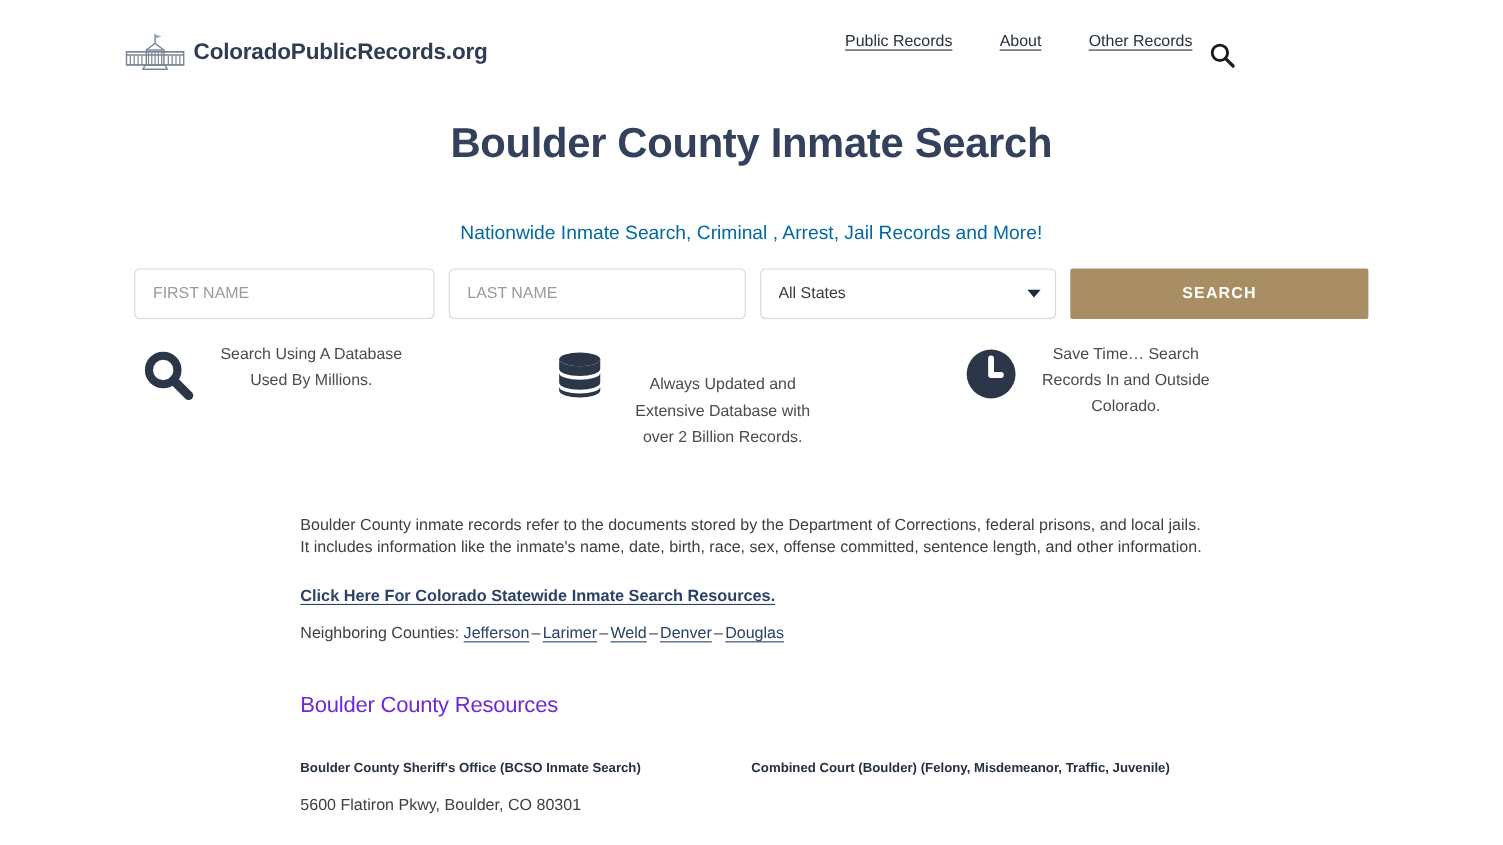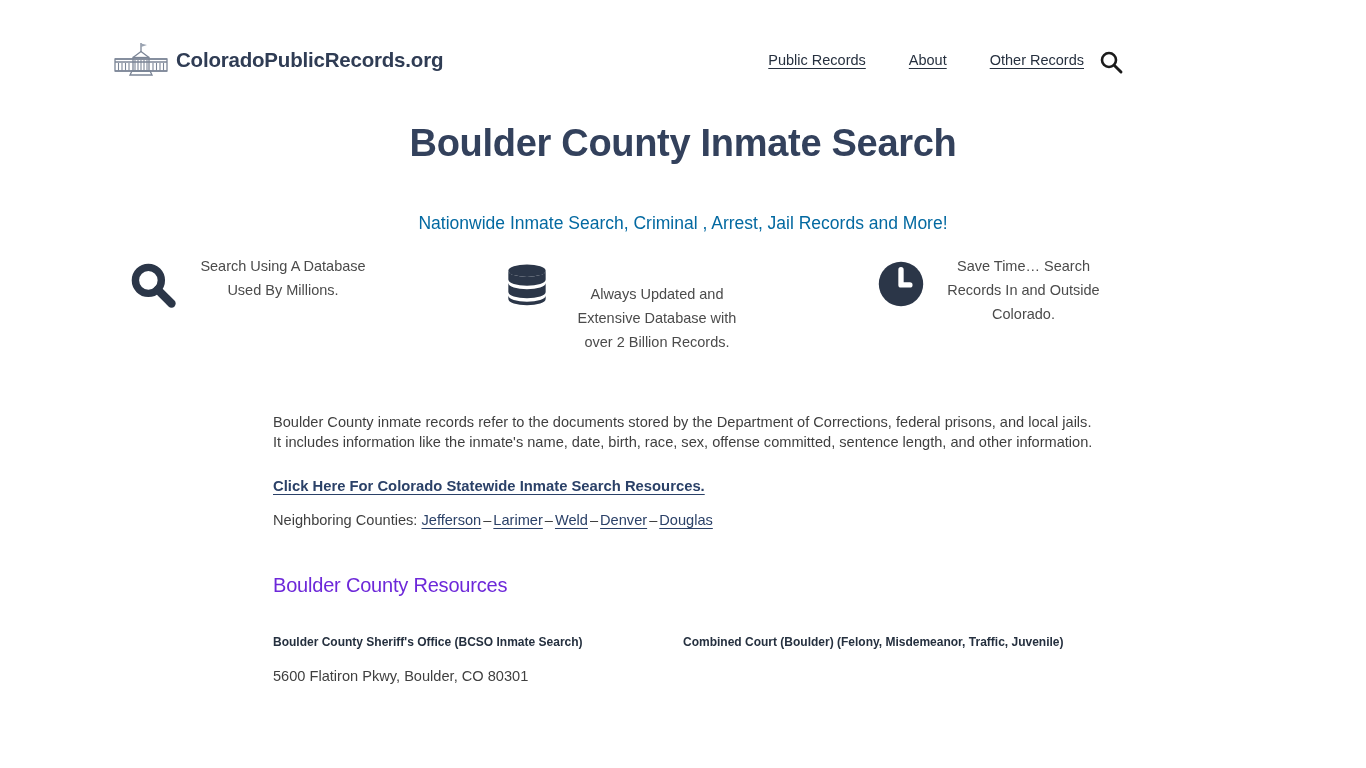--- a/index.html
+++ b/index.html
@@ -12,21 +12,20 @@
     background: #ffffff;
     font-family: "Liberation Sans", sans-serif;
     -webkit-font-smoothing: antialiased;
   }
 
   
   .site-header {
     position: relative;
     height: 98px;
     width: 1236px;
-    margin-top: 12px;
   }
   .brand {
     position: absolute;
     left: 112px;
     top: 30px;
     display: flex;
     align-items: center;
     gap: 6px;
     text-decoration: none;
   }
@@ -34,21 +33,21 @@
   .brand-text {
     font-size: 20.5px;
     font-weight: 700;
     color: #2f3c54;
     letter-spacing: -0.2px;
     white-space: nowrap;
   }
   .main-nav {
     position: absolute;
     right: 152px;
-    top: 40px;
+    top: 30px;
     display: flex;
     gap: 43px;
   }
   .nav-link {
     font-size: 14.5px;
     color: #26303f;
     text-decoration: underline;
     text-underline-offset: 3px;
     white-space: nowrap;
     cursor: pointer;
@@ -304,20 +303,31 @@
       <line x1="16.2" y1="16.2" x2="23" y2="23" stroke="#1b1b1b" stroke-width="2.9" stroke-linecap="round"></line>
     </svg>
   </button>
 </header>
 
 <main>
 
   <h1 class="page-title">Boulder County Inmate Search</h1>
   <p class="page-subtitle">Nationwide Inmate Search, Criminal , Arrest, Jail Records and More!</p>
 
+  <form class="search-bar">
+    <input class="sb-field sb-first" type="text" placeholder="FIRST NAME" style="">
+    <input class="sb-field sb-last" type="text" placeholder="LAST NAME" style="">
+    <span class="sb-select-wrap">
+      <select class="sb-select">
+        <option>All States</option>
+      </select>
+      <span class="sb-caret"></span>
+    </span>
+    <button class="sb-submit" type="submit">SEARCH</button>
+  </form>
 
   <section class="features">
 
     <div class="feature feature-1">
       <span class="feature-icon">
         <svg viewBox="0 0 54 54" width="50" height="50" aria-hidden="true">
           <circle cx="22" cy="22" r="14" fill="none" stroke="#2b3648" stroke-width="8"></circle>
           <line x1="32" y1="32" x2="47" y2="47" stroke="#2b3648" stroke-width="9" stroke-linecap="round"></line>
         </svg>
       </span>

